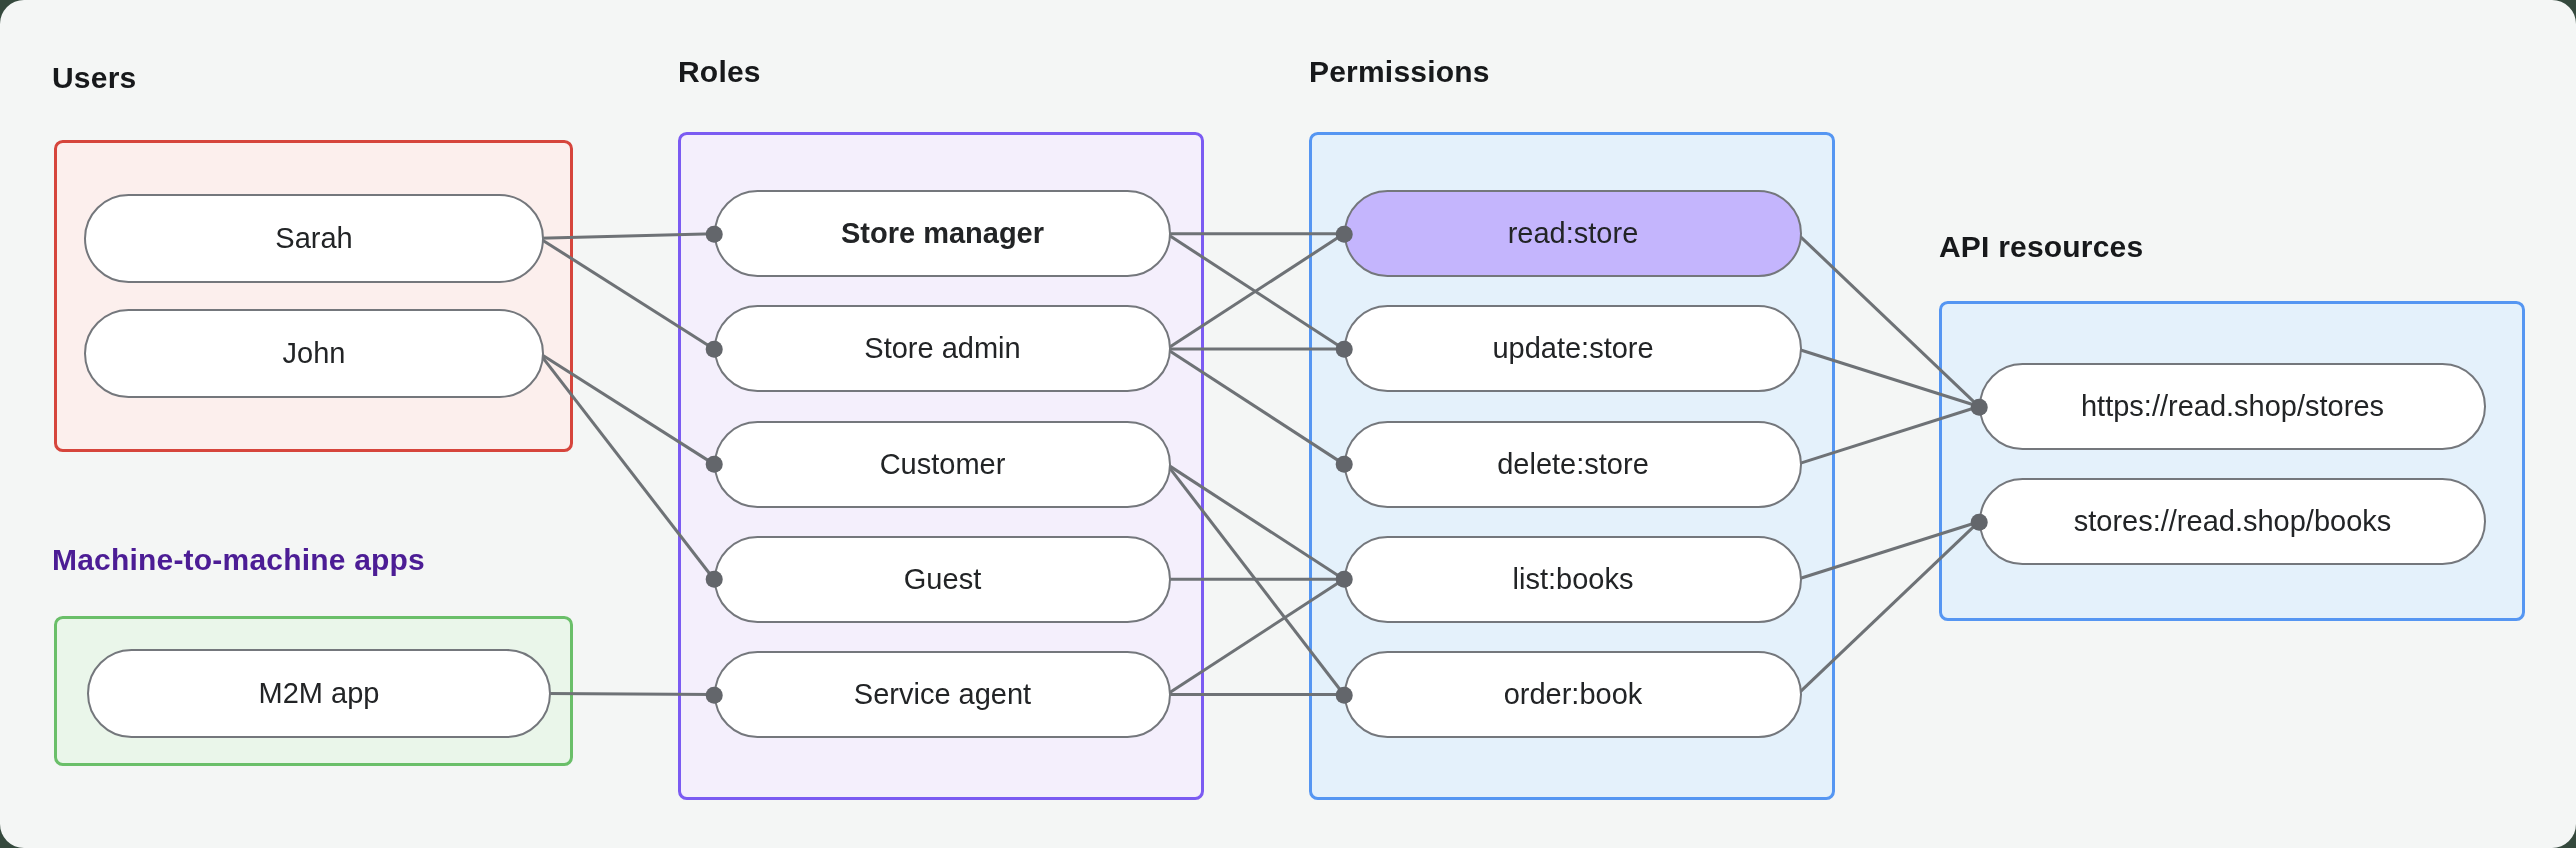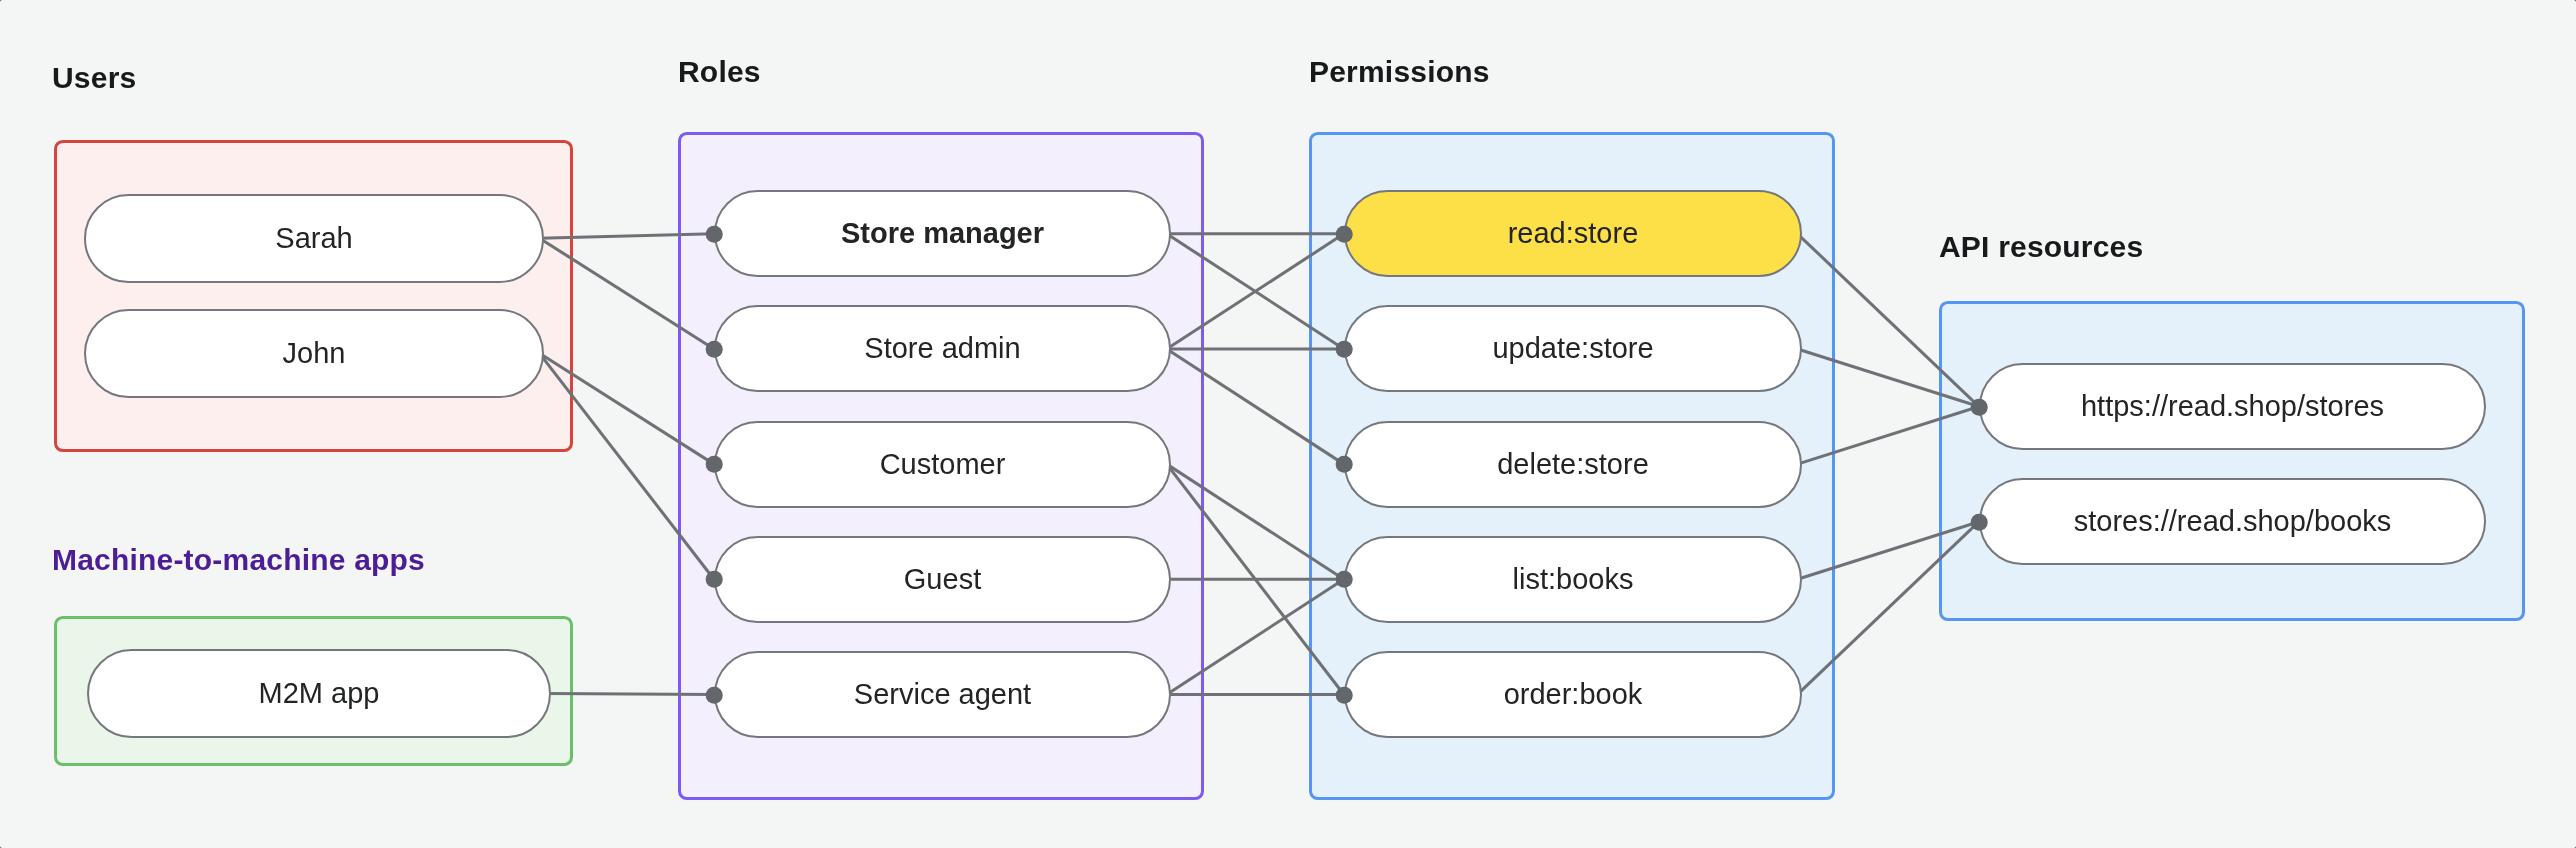--- a/index.html
+++ b/index.html
@@ -5,21 +5,21 @@
   html,body{margin:0;padding:0;}
   body{
     width:2576px;height:848px;
     background:#35493d;
     font-family:"Liberation Sans",sans-serif;
     overflow:hidden;
     position:relative;
   }
   .canvas{
     position:absolute;left:0;top:0;width:2576px;height:848px;
-    border-radius:2px;
+    border-radius:24px;
     overflow:hidden;
   }
   .group-box{
     position:absolute;
     border:3.5px solid transparent;
     border-radius:8.7px;
     box-sizing:border-box;
     z-index:0;
   }
   .group-label{
@@ -96,21 +96,21 @@
   <div class="group-label" style="left: 1939px; top: 230px; color: rgb(23, 25, 27);">API resources</div>
 
 <div class="node" style="left: 84px; top: 194px; width: 460px; height: 89px; border-color: rgb(116, 119, 124); background: rgb(255, 255, 255); color: rgb(34, 36, 38);">Sarah</div>
     <div class="node" style="left: 84px; top: 309px; width: 460px; height: 89px; border-color: rgb(116, 119, 124); background: rgb(255, 255, 255); color: rgb(34, 36, 38);">John</div>
     <div class="node" style="left: 87px; top: 649px; width: 464px; height: 89px; border-color: rgb(116, 119, 124); background: rgb(255, 255, 255); color: rgb(34, 36, 38);">M2M app</div>
     <div class="node" style="left: 714px; top: 190px; width: 457px; height: 87px; border-color: rgb(116, 119, 124); background: rgb(255, 255, 255); color: rgb(34, 36, 38); font-weight: bold;">Store manager</div>
     <div class="node" style="left: 714px; top: 305px; width: 457px; height: 87px; border-color: rgb(116, 119, 124); background: rgb(255, 255, 255); color: rgb(34, 36, 38);">Store admin</div>
     <div class="node" style="left: 714px; top: 421px; width: 457px; height: 87px; border-color: rgb(116, 119, 124); background: rgb(255, 255, 255); color: rgb(34, 36, 38);">Customer</div>
     <div class="node" style="left: 714px; top: 536px; width: 457px; height: 87px; border-color: rgb(116, 119, 124); background: rgb(255, 255, 255); color: rgb(34, 36, 38);">Guest</div>
     <div class="node" style="left: 714px; top: 651px; width: 457px; height: 87px; border-color: rgb(116, 119, 124); background: rgb(255, 255, 255); color: rgb(34, 36, 38);">Service agent</div>
-    <div class="node" style="left: 1344px; top: 190px; width: 458px; height: 87px; border-color: rgb(116, 119, 124); background: #fde047; color: rgb(34, 36, 38);">read:store</div>
+    <div class="node" style="left: 1344px; top: 190px; width: 458px; height: 87px; border-color: rgb(116, 119, 124); background: #c4b5fd; color: rgb(34, 36, 38);">read:store</div>
     <div class="node" style="left: 1344px; top: 305px; width: 458px; height: 87px; border-color: rgb(116, 119, 124); background: rgb(255, 255, 255); color: rgb(34, 36, 38);">update:store</div>
     <div class="node" style="left: 1344px; top: 421px; width: 458px; height: 87px; border-color: rgb(116, 119, 124); background: rgb(255, 255, 255); color: rgb(34, 36, 38);">delete:store</div>
     <div class="node" style="left: 1344px; top: 536px; width: 458px; height: 87px; border-color: rgb(116, 119, 124); background: rgb(255, 255, 255); color: rgb(34, 36, 38);">list:books</div>
     <div class="node" style="left: 1344px; top: 651px; width: 458px; height: 87px; border-color: rgb(116, 119, 124); background: rgb(255, 255, 255); color: rgb(34, 36, 38);">order:book</div>
     <div class="node" style="left: 1979px; top: 363px; width: 507px; height: 87px; border-color: rgb(116, 119, 124); background: rgb(255, 255, 255); color: rgb(34, 36, 38);">https://read.shop/stores</div>
     <div class="node" style="left: 1979px; top: 478px; width: 507px; height: 87px; border-color: rgb(116, 119, 124); background: rgb(255, 255, 255); color: rgb(34, 36, 38);">stores://read.shop/books</div>
     <div class="dot" style="left: 714px; top: 234px; background: rgb(99, 102, 107);"></div>
     <div class="dot" style="left: 714px; top: 349px; background: rgb(99, 102, 107);"></div>
     <div class="dot" style="left: 714px; top: 464px; background: rgb(99, 102, 107);"></div>
     <div class="dot" style="left: 714px; top: 579px; background: rgb(99, 102, 107);"></div>

